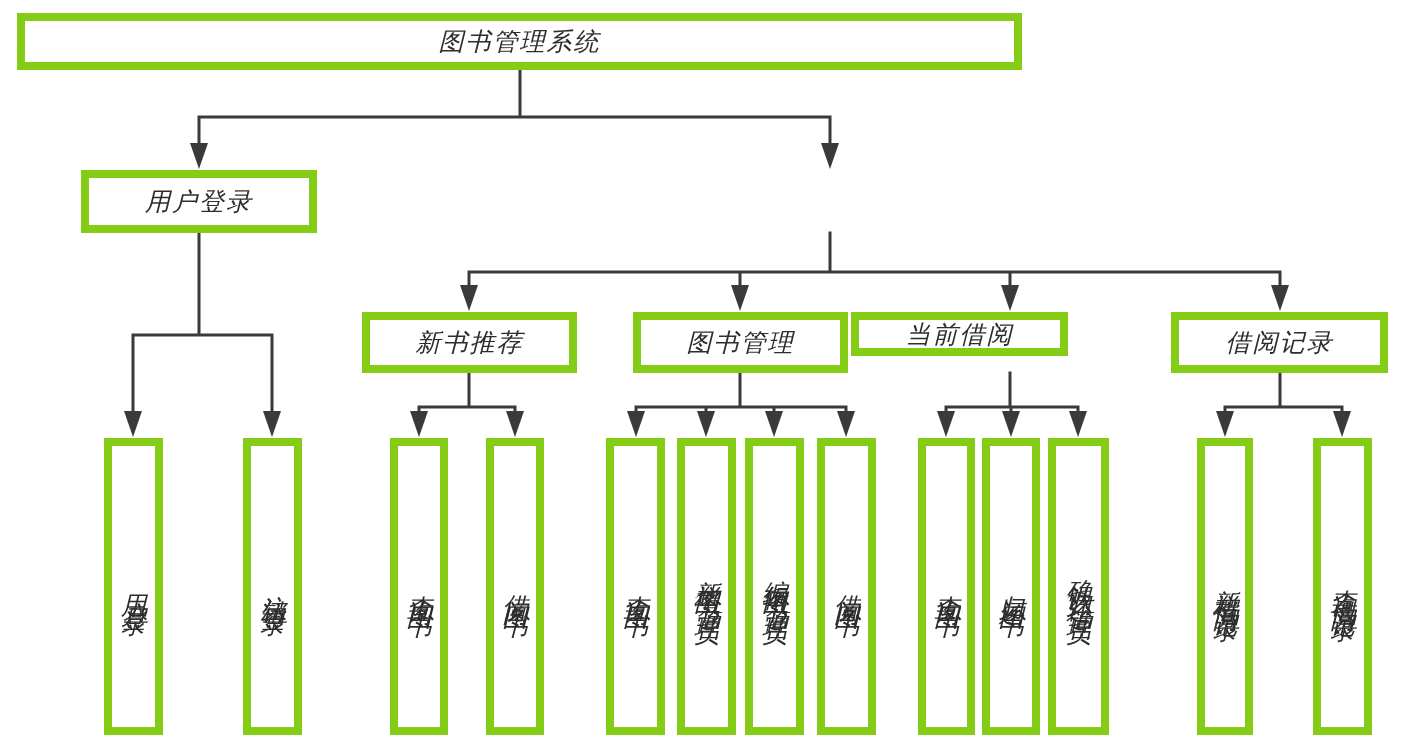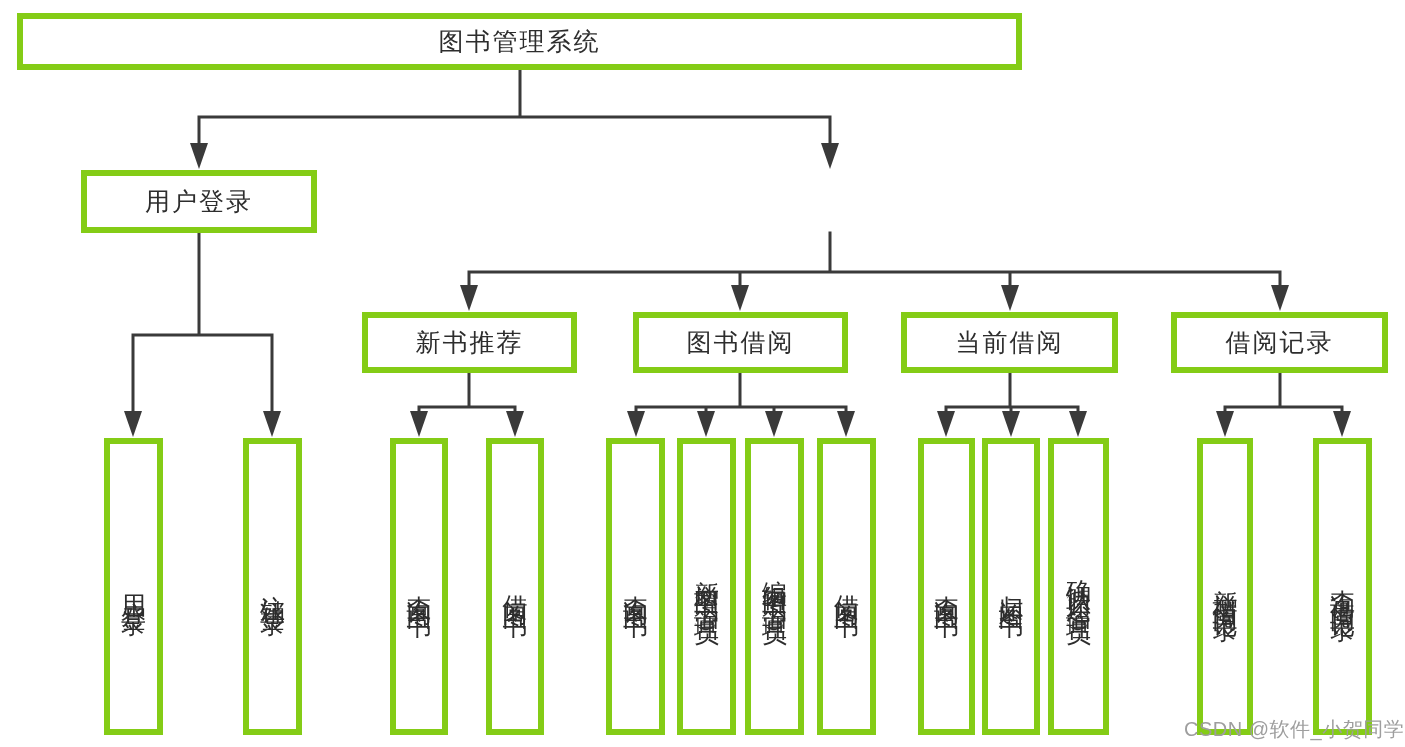--- a/index.html
+++ b/index.html
@@ -19,29 +19,30 @@
   .wires path {
     stroke: #3a3a3a;
     stroke-width: 3;
     fill: none;
     stroke-linecap: square;
   }
   .wires polygon { fill: #3a3a3a; }
   .node {
     position: absolute;
     box-sizing: border-box;
-    border: 6px solid #84cc16;
+    border: 8px solid #84cc16;
     background: #ffffff;
     display: flex;
     align-items: center;
     justify-content: center;
     color: #2d2d2d;
     font-size: 25px;
     letter-spacing: 2px;
     white-space: nowrap;
+    font-style: italic;
   }
   .vnode .label {
     writing-mode: vertical-lr;
     text-orientation: mixed;
     letter-spacing: 6px;
     white-space: nowrap;
     line-height: 1;
   }
   .watermark {
     position: absolute;
@@ -106,23 +107,23 @@
   </div>
 
   <div class="node" style="left:81px; top:170px; width:236px; height:63px;">
     <span class="label">用户登录</span>
   </div>
 
   <div class="node" style="left:362px; top:312px; width:215px; height:61px;">
     <span class="label">新书推荐</span>
   </div>
   <div class="node" style="left:633px; top:312px; width:215px; height:61px;">
-    <span class="label">图书借阅</span>
+    <span class="label">图书管理</span>
   </div>
-  <div class="node" style="left:901px; top:312px; width:217px; height:61px;">
+  <div class="node" style="left:851px; top:312px; width:217px; height:44px;">
     <span class="label">当前借阅</span>
   </div>
   <div class="node" style="left:1171px; top:312px; width:217px; height:61px;justify-content:center;">
     <span class="label">借阅记录</span>
   </div>
 
   <div class="node vnode" style="left:104px; top:438px; width:59px; height:297px;">
     <span class="label">用户登录</span>
   </div>
   <div class="node vnode" style="left:243px; top:438px; width:59px; height:297px;">
@@ -159,15 +160,14 @@
     <span class="label">确认归还（管理员）</span>
   </div>
 
   <div class="node vnode" style="left:1197px; top:438px; width:56px; height:297px;">
     <span class="label">新增借阅记录</span>
   </div>
   <div class="node vnode" style="left:1313px; top:438px; width:59px; height:297px;">
     <span class="label">查询借阅记录</span>
   </div>
 
-  <div class="watermark">CSDN @软件_小贺同学</div>
 
 </div>
 
 </body></html>

